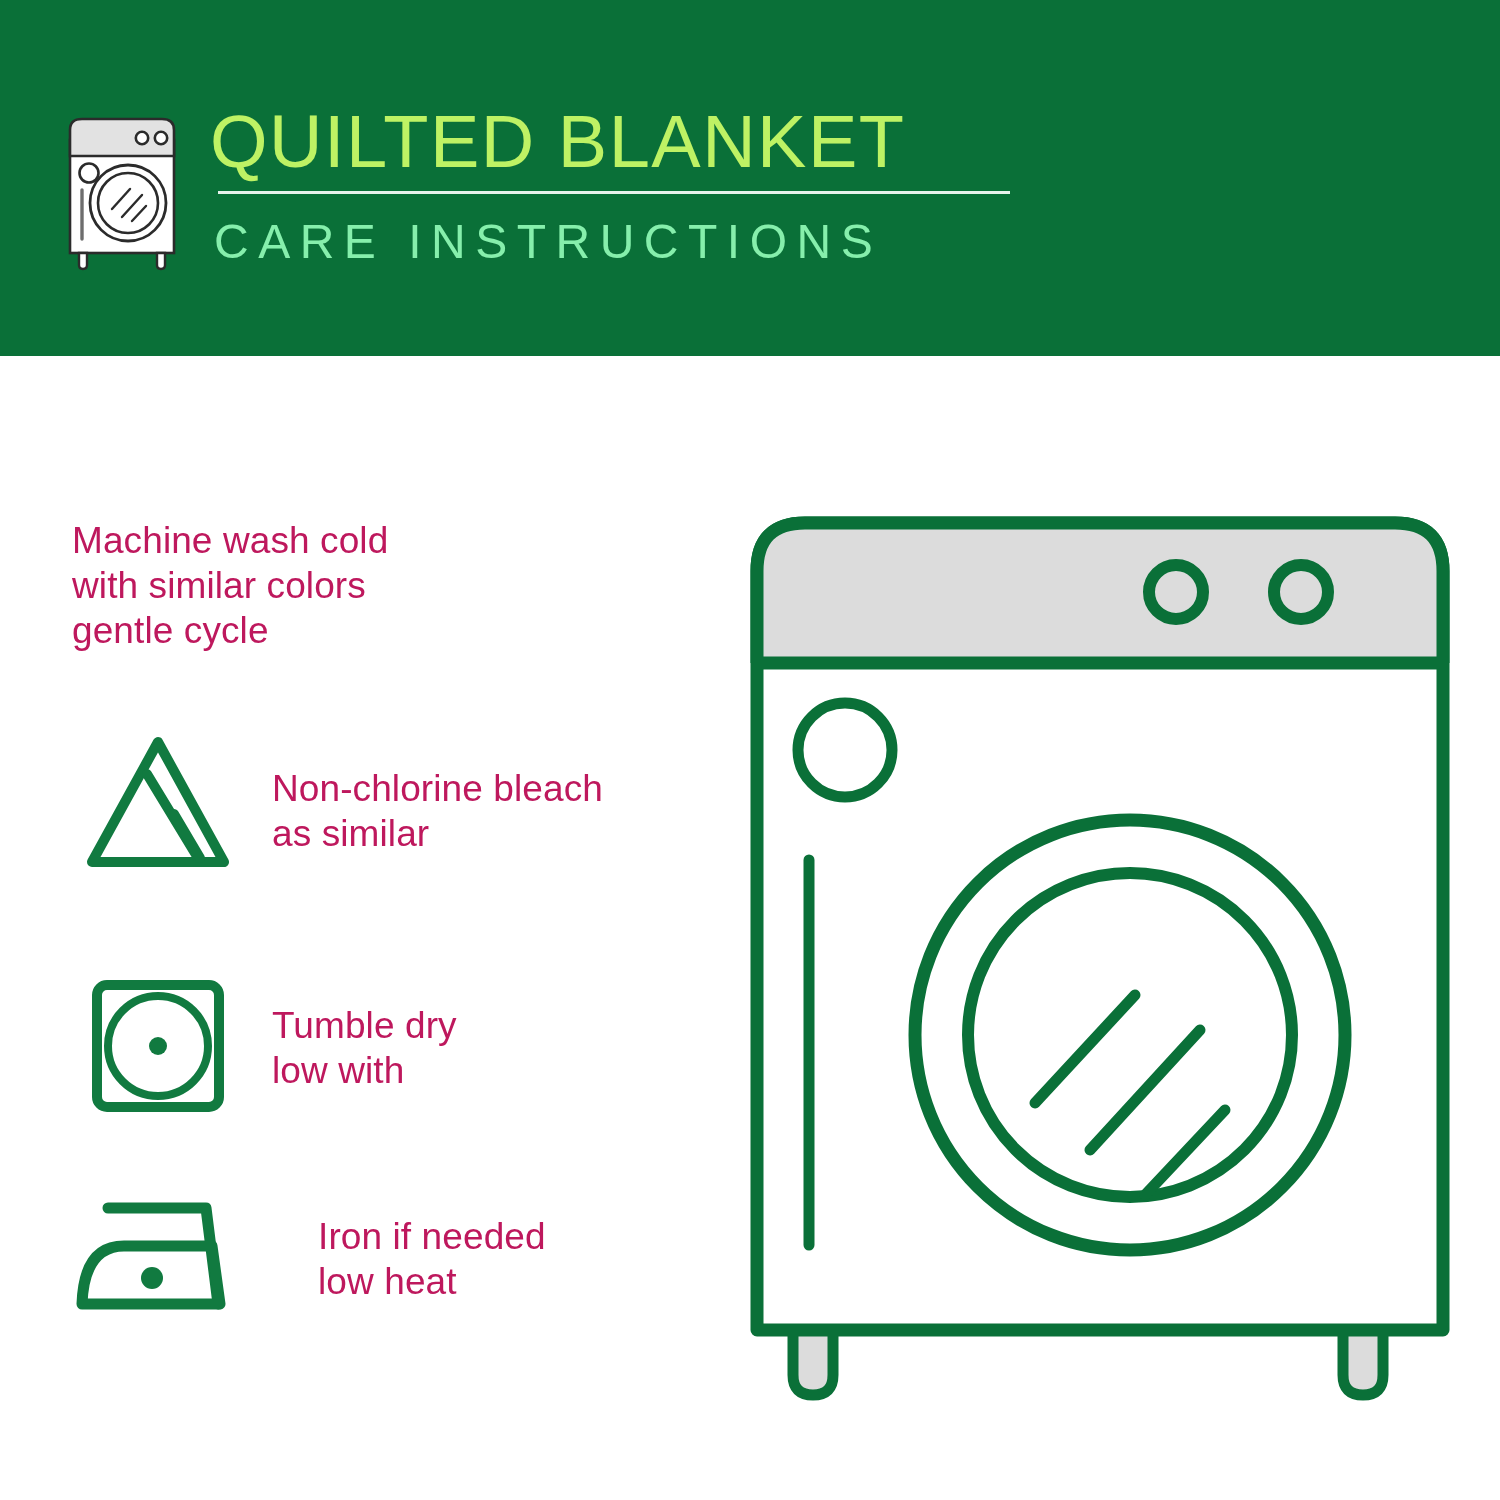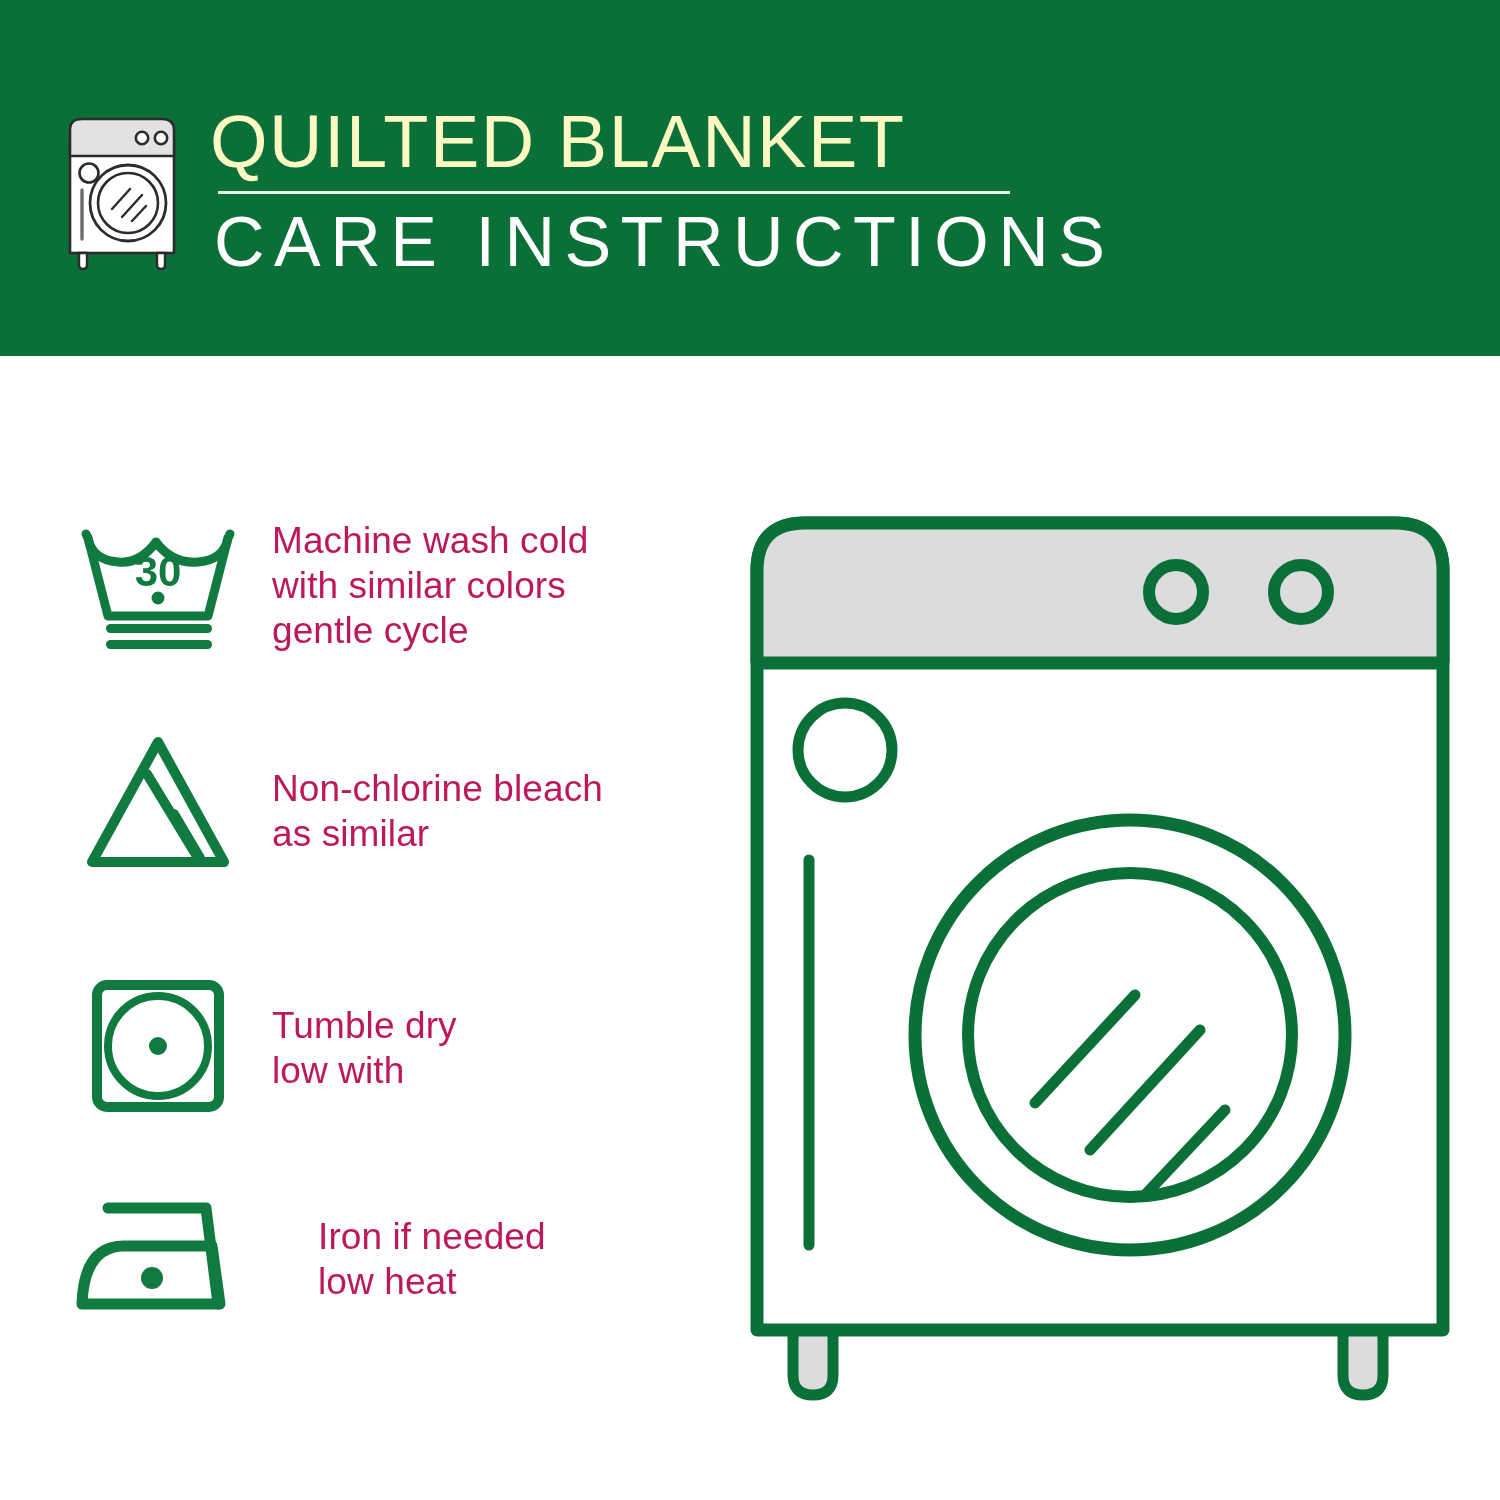--- a/index.html
+++ b/index.html
@@ -32,35 +32,35 @@
     position:relative;
     top:6px;
   }
   .title-block {
     position:relative;
     top:-4px;
   }
   .title-main {
     font-size:74px;
     font-weight:300;
-    color:#fef9c3;
+    color:#bef264;
     letter-spacing:1.5px;
     line-height:86px;
     white-space:nowrap;
   }
   .title-rule {
     width:792px;
     height:3px;
     background:#e8f3ec;
     margin:6px 0 8px 8px;
   }
   .title-sub {
-    font-size:70px;
+    font-size:48px;
     font-weight:300;
-    color:#ffffff;
+    color:#86efac;
     letter-spacing:9.5px;
     line-height:80px;
     white-space:nowrap;
     padding-left:4px;
   }
 
   
   .care-list {
     position:absolute;
     left:0; top:356px;
@@ -143,34 +143,20 @@
       <div class="title-rule"></div>
       <div class="title-sub">CARE INSTRUCTIONS</div>
     </div>
 
   </div>
 </div>
 
 <div class="care-list">
 
   <div class="care-row r0">
-    <div class="care-symbol">
-      <svg viewBox="0 0 176 150" xmlns="http://www.w3.org/2000/svg">
-
-        <path d="M16 26 L14 22 M16 26 Q20 48 46 50 Q68 52 84 30 Q100 52 126 50 Q152 48 156 26 L158 22" fill="none" stroke="#117a40" stroke-width="9" stroke-linecap="round" stroke-linejoin="round"></path>
-        <path d="M16 26 L36 104 L136 104 L156 26" fill="none" stroke="#117a40" stroke-width="9" stroke-linecap="round" stroke-linejoin="round"></path>
-
-        <text x="86" y="74" text-anchor="middle" font-family="'Liberation Sans',sans-serif" font-size="42" font-weight="700" fill="#117a40">30</text>
-
-        <circle cx="86" cy="86" r="6.5" fill="#117a40"></circle>
-
-        <rect x="34" y="112" width="106" height="9" rx="4.5" fill="#117a40"></rect>
-        <rect x="34" y="128" width="106" height="9" rx="4.5" fill="#117a40"></rect>
-      </svg>
-    </div>
     <div class="care-text">Machine wash cold
 with similar colors
 gentle cycle</div>
   </div>
 
   <div class="care-row r1">
     <div class="care-symbol">
       <svg viewBox="0 0 176 150" xmlns="http://www.w3.org/2000/svg">
         <path d="M86 12 L152 132 L20 132 Z" fill="none" stroke="#117a40" stroke-width="10" stroke-linejoin="round"></path>
         <line x1="75" y1="44" x2="126" y2="128" stroke="#117a40" stroke-width="10" stroke-linecap="round"></line>

